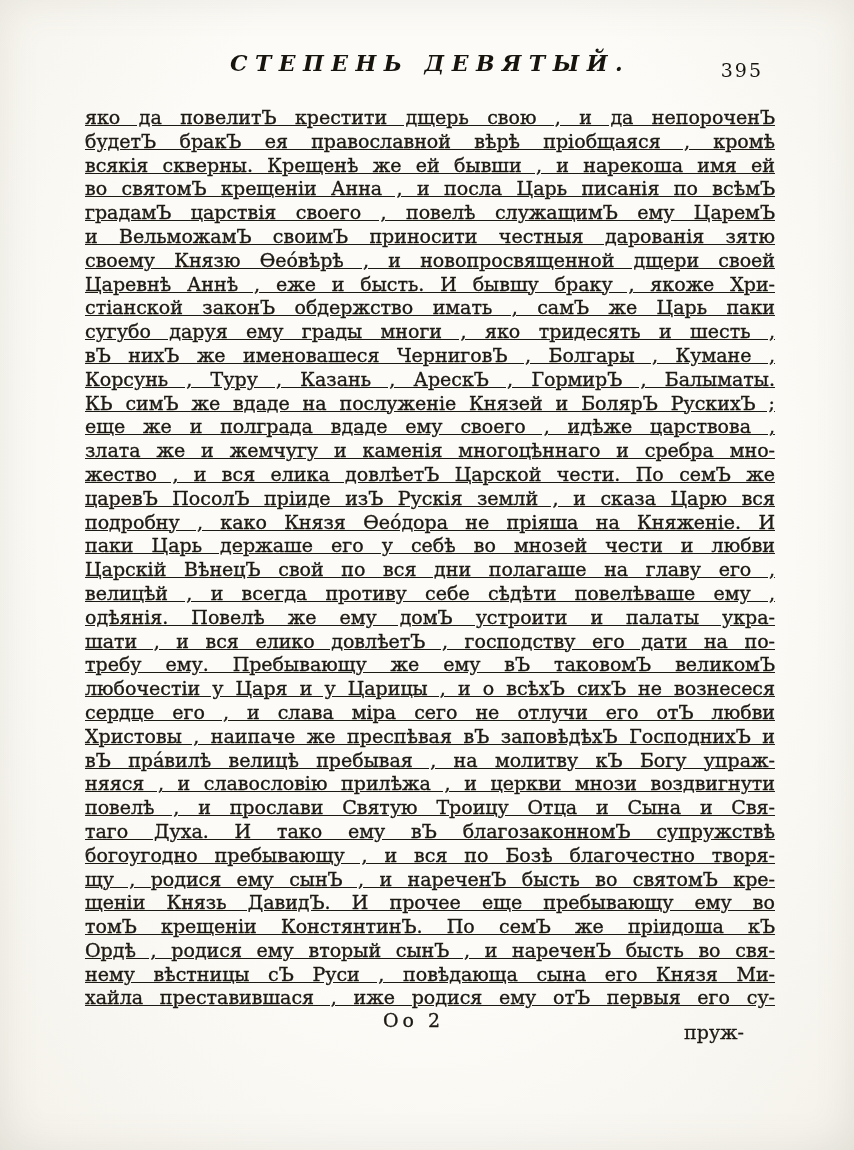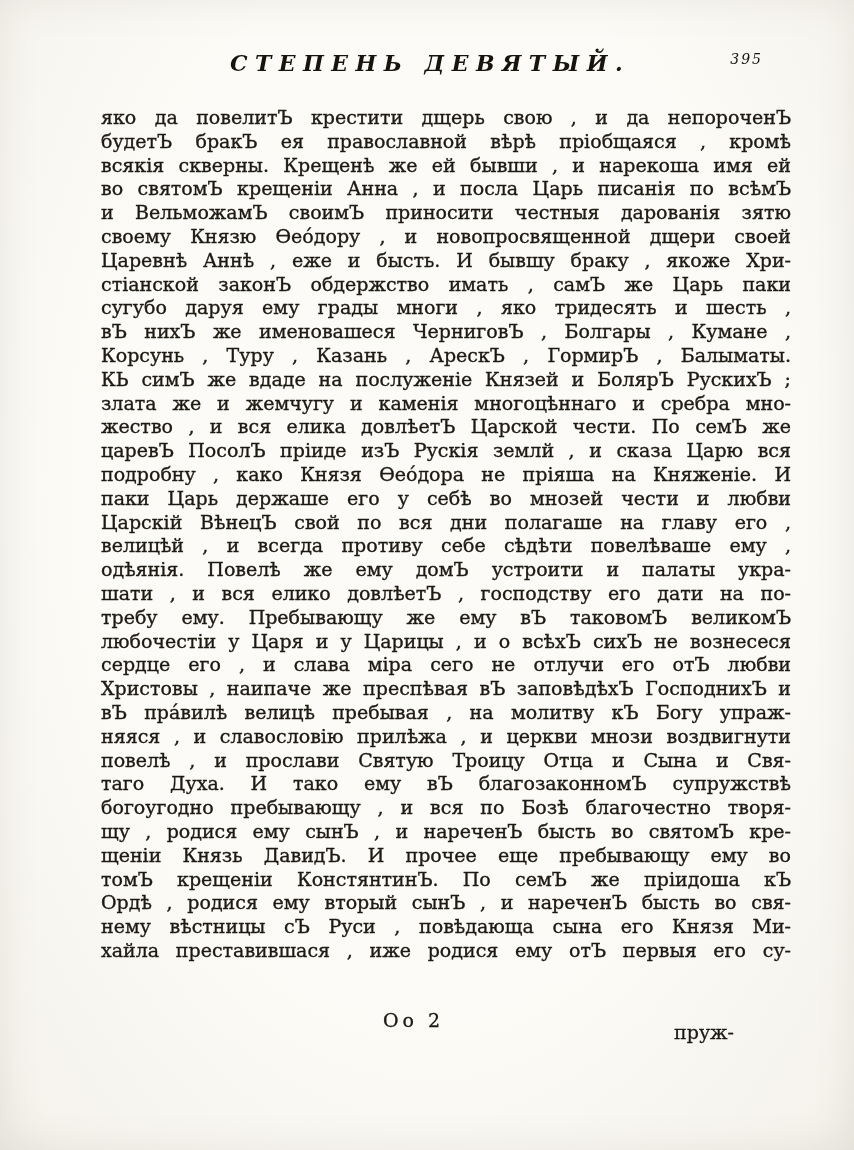--- a/index.html
+++ b/index.html
@@ -33,31 +33,31 @@
     font-size: 22px;
     font-weight: bold;
     font-style: italic;
     letter-spacing: 0.34em;
     white-space: nowrap;
     color: #17130d;
   }
   .page-number {
     position: absolute;
     right: 12px;
-    top: 1px;
-    font-size: 14px;
-    font-style: italic;
+    top: 9px;
+    font-size: 19px;
     letter-spacing: 2px;
     color: #17130d;
   }
   .body-text {
     position: absolute;
     top: 106px;
-    left: 101px;
+    left: 85px;
     width: 690px;
+    text-decoration: underline;
   }
   .line {
     font-size: 19px;
     line-height: 23.8px;
     height: 23.8px;
     text-align: justify;
     text-align-last: justify;
     -webkit-text-stroke: 0.35px #1d1913;
     word-spacing: 1px;
     white-space: normal;
@@ -66,49 +66,51 @@
   .signature-mark {
     position: absolute;
     left: 383px;
     top: 1009px;
     font-size: 19px;
     letter-spacing: 4px;
     -webkit-text-stroke: 0.3px #1d1913;
   }
   .catchword {
     position: absolute;
-    right: 120px;
+    right: 110px;
     top: 1021px;
     font-size: 19px;
     -webkit-text-stroke: 0.3px #1d1913;
   }
 </style>
 </head>
 <body>
 
 <div class="page">
 
   <div class="header">
     <span class="running-title">СТЕПЕНЬ ДЕВЯТЫЙ.</span>
     <span class="page-number">395</span>
   </div>
 
   <div class="body-text" id="body-text">
       <div class="line">яко да повелитЪ крестити дщерь свою , и да непороченЪ</div>
       <div class="line">будетЪ бракЪ ея православной вѣрѣ пріобщаяся , кромѣ</div>
       <div class="line">всякія скверны. Крещенѣ же ей бывши , и нарекоша имя ей</div>
       <div class="line">во святомЪ крещеніи Анна , и посла Царь писанія по всѣмЪ</div>
+      <div class="line">градамЪ царствія своего , повелѣ служащимЪ ему ЦаремЪ</div>
       <div class="line">и ВельможамЪ своимЪ приносити честныя дарованія зятю</div>
-      <div class="line">своему Князю Ѳео́дору , и новопросвященной дщери своей</div>
+      <div class="line">своему Князю Ѳео́вѣрѣ , и новопросвященной дщери своей</div>
       <div class="line">Царевнѣ Аннѣ , еже и бысть. И бывшу браку , якоже Хри-</div>
       <div class="line">стіанской законЪ обдержство имать , самЪ же Царь паки</div>
       <div class="line">сугубо даруя ему грады многи , яко тридесять и шесть ,</div>
       <div class="line">вЪ нихЪ же именовашеся ЧерниговЪ , Болгары , Кумане ,</div>
       <div class="line">Корсунь , Туру , Казань , АрескЪ , ГормирЪ , Балыматы.</div>
       <div class="line">КЬ симЪ же вдаде на послуженіе Князей и БолярЪ РускихЪ ;</div>
+      <div class="line">еще же и полграда вдаде ему своего , идѣже царствова ,</div>
       <div class="line">злата же и жемчугу и каменія многоцѣннаго и сребра мно-</div>
       <div class="line">жество , и вся елика довлѣетЪ Царской чести. По семЪ же</div>
       <div class="line">царевЪ ПосолЪ пріиде изЪ Рускія землй , и сказа Царю вся</div>
       <div class="line">подробну , како Князя Ѳео́дора не пріяша на Княженіе. И</div>
       <div class="line">паки Царь держаше его у себѣ во мнозей чести и любви</div>
       <div class="line">Царскій ВѣнецЪ свой по вся дни полагаше на главу его ,</div>
       <div class="line">велицѣй , и всегда противу себе сѣдѣти повелѣваше ему ,</div>
       <div class="line">одѣянія. Повелѣ же ему домЪ устроити и палаты укра-</div>
       <div class="line">шати , и вся елико довлѣетЪ , господству его дати на по-</div>
       <div class="line">требу ему. Пребывающу же ему вЪ таковомЪ великомЪ</div>

